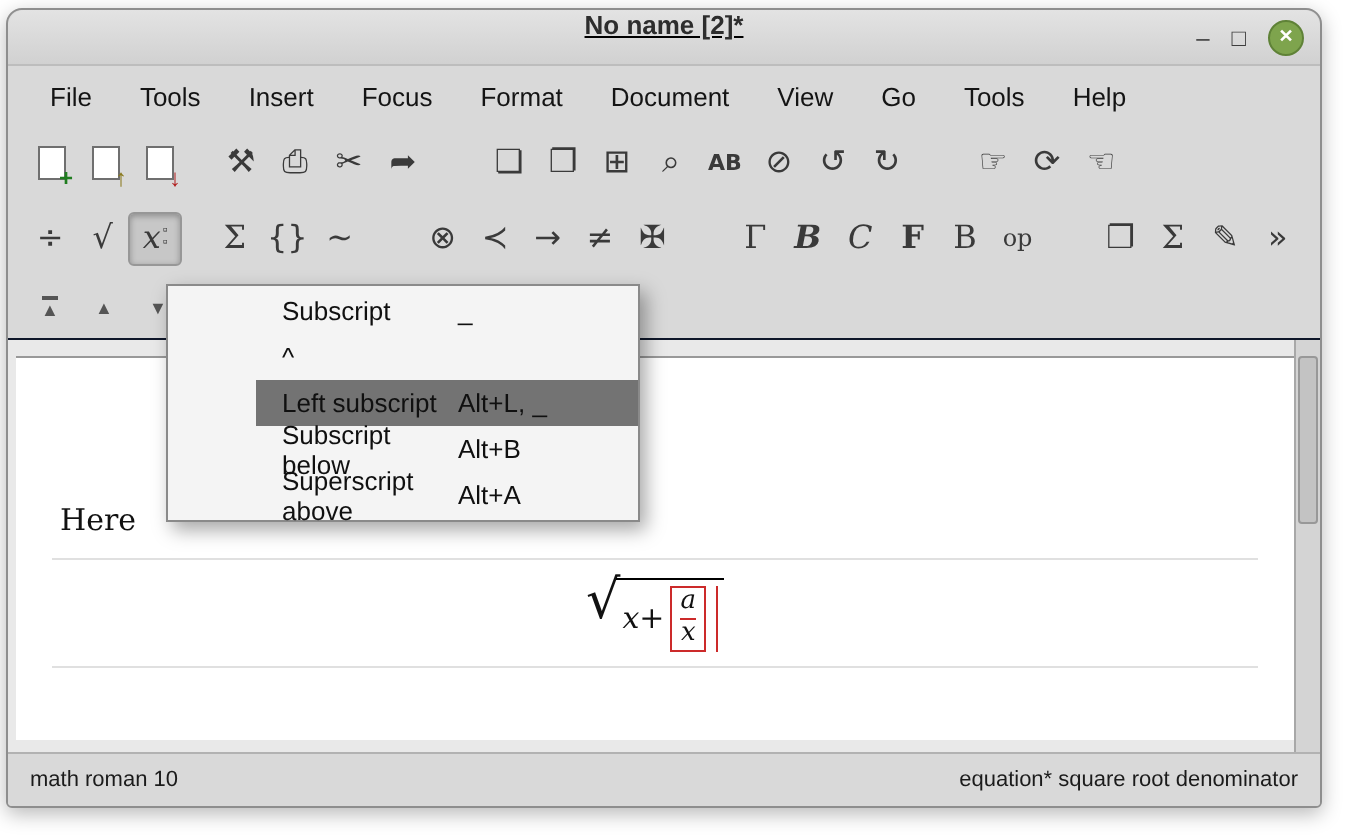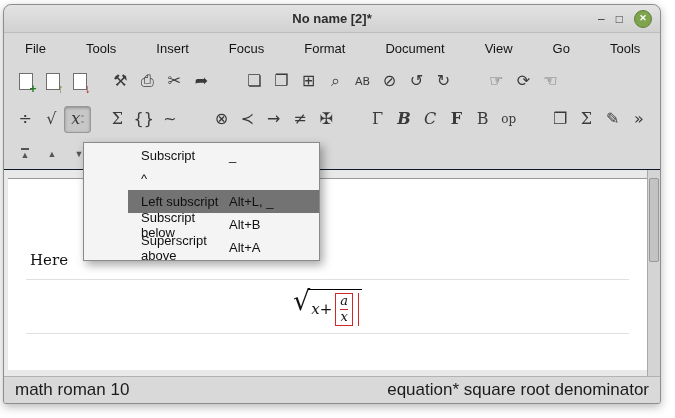--- a/index.html
+++ b/index.html
@@ -2,46 +2,46 @@
 <html><head>
 <meta charset="utf-8">
 <style>
   * { margin:0; padding:0; box-sizing:border-box; }
   html,body { width:675px; height:418px; background:#fff; font-family:"Liberation Sans",sans-serif; }
   .window{ position:absolute; left:3px; top:4px; width:658px; height:400px;
     background:#d9d9d9; border:1px solid #8e8e8e; border-radius:8px 8px 3px 3px;
     box-shadow:0 3px 10px rgba(0,0,0,.28); display:flex; flex-direction:column; overflow:hidden; }
 
   
-  .titlebar{ height:28px; position:relative; display:flex; align-items:center; justify-content:center;
-    background:linear-gradient(#e3e3e3,#d1d1d1); border-bottom:1px solid #bdbdbd; border-radius:8px 8px 0 0; }
+  .titlebar{ height:28px; position:relative; display:flex; justify-content:center;
+    background:linear-gradient(#e3e3e3,#d1d1d1); border-bottom:1px solid #bdbdbd; border-radius:8px 8px 0 0;text-decoration:underline; }
   .title{ font-weight:bold; font-size:13px; color:#2d2d2d; }
   .win-controls{ position:absolute; right:8px; top:0; height:100%; display:flex; align-items:center; gap:11px; }
   .wc{ font-size:12px; color:#3d3d3d; line-height:1; cursor:default; background:none; border:none; }
   .wc.close{ width:18px; height:18px; border-radius:50%; background:#7ea44d; border:1px solid #5f8237;
     color:#fff; font-size:9px; font-weight:bold; display:flex; align-items:center; justify-content:center; }
 
   
-  .menubar{ height:30px; display:flex; align-items:center; padding:0 0 0 21px; gap:40px; }
+  .menubar{ height:30px; display:flex; align-items:center; padding:0 0 0 21px; gap:24px; }
   .mi{ font-size:13px; color:#141414; background:none; border:none; font-family:inherit; }
 
   
   .toolbar{ display:flex; align-items:center; padding:2px 8px; }
   .tb1{ height:36px; }
   .tb2{ height:40px; }
   .tb{ width:27px; height:27px; border:none; background:transparent; display:flex; align-items:center;
     justify-content:center; padding:0; position:relative; }
   .tb .glyph{ font-size:16px; color:#3a3a3a; line-height:1; font-family:"DejaVu Sans",sans-serif; }
   .gap{ width:14px; } .biggap{ width:26px; }
   .pressed{ background:#c7c7c7; border:1px solid #979797; border-radius:3px; box-shadow:inset 0 1px 3px rgba(0,0,0,.3); }
   .page-ic{ width:14px; height:17px; background:#fff; border:1px solid #6f6f6f; position:relative; }
   .page-ic .ovl{ position:absolute; right:-5px; bottom:-6px; font-size:12px; font-weight:bold; line-height:1; }
   .c-green{ color:#1f7d1f; } .c-olive{ color:#8a7a1e; } .c-red{ color:#b22222; }
   .c-dgreen{ color:#2f6f2f; } .c-brown{ color:#8a5a2a; } .c-gray{ color:#444; }
-  .sm{ font-size:11px !important; font-weight:normal; }
+  .sm{ font-size:11px !important; font-weight:bold; }
   .ser{ font-family:"DejaVu Serif",serif !important; } .it{ font-style:italic; } .bold{ font-weight:bold; }
   .opg{ font-size:12px !important; }
   .scrm{ display:inline-flex; flex-direction:column; margin-left:1px; }
   .scrm::before, .scrm::after{ content:"▫"; font-size:7px; line-height:6px; color:#333; }
   .overflow-btn{ margin-left:auto; }
 
   
   .focusbar{ height:30px; display:flex; align-items:center; padding:0 10px; gap:5px; }
   .fb{ width:22px; height:20px; border:none; background:transparent; display:flex; align-items:center; justify-content:center; }
   .fb .glyph{ font-size:9px; color:#555; line-height:1; }
@@ -61,21 +61,21 @@
   .frac .nm, .frac .dn{ font-style:italic; font-size:13px; line-height:1.15; color:#111; }
   .frac .bar{ width:100%; border-top:1px solid #cc2a2a; margin:0; }
   .caret{ width:1px; align-self:stretch; background:#cc2a2a; margin-left:2px; }
 
   .vscroll{ width:13px; background:#d4d4d4; border-left:1px solid #a8a8a8; position:relative; }
   .vthumb{ position:absolute; left:1px; right:1px; top:8px; height:84px; background:#c3c3c3;
     border:1px solid #989898; border-radius:2px; }
 
   
   .statusbar{ height:27px; background:#d9d9d9; border-top:1px solid #b2b2b2; display:flex; align-items:center;
-    justify-content:space-between; padding:0 11px; font-size:17px; color:#1b1b1b; }
+    justify-content:space-between; padding:0 11px; font-size:11px; color:#1b1b1b; }
 
   
   .dropdown{ position:absolute; left:79px; top:137px; width:237px; background:#f4f4f4;
     border:1px solid #8a8a8a; box-shadow:3px 4px 9px rgba(0,0,0,.35); z-index:50; padding:1px 0; }
   .dd-item{ height:23px; display:flex; align-items:center; padding:0 10px 0 13px; font-size:13px; color:#101010;margin-left:44px; }
   .dd-item .lbl{ flex:1; }
   .dd-item .sc{ width:80px; text-align:left; }
   .dd-item.hl{ background:#737373; }
 </style>
 </head>

